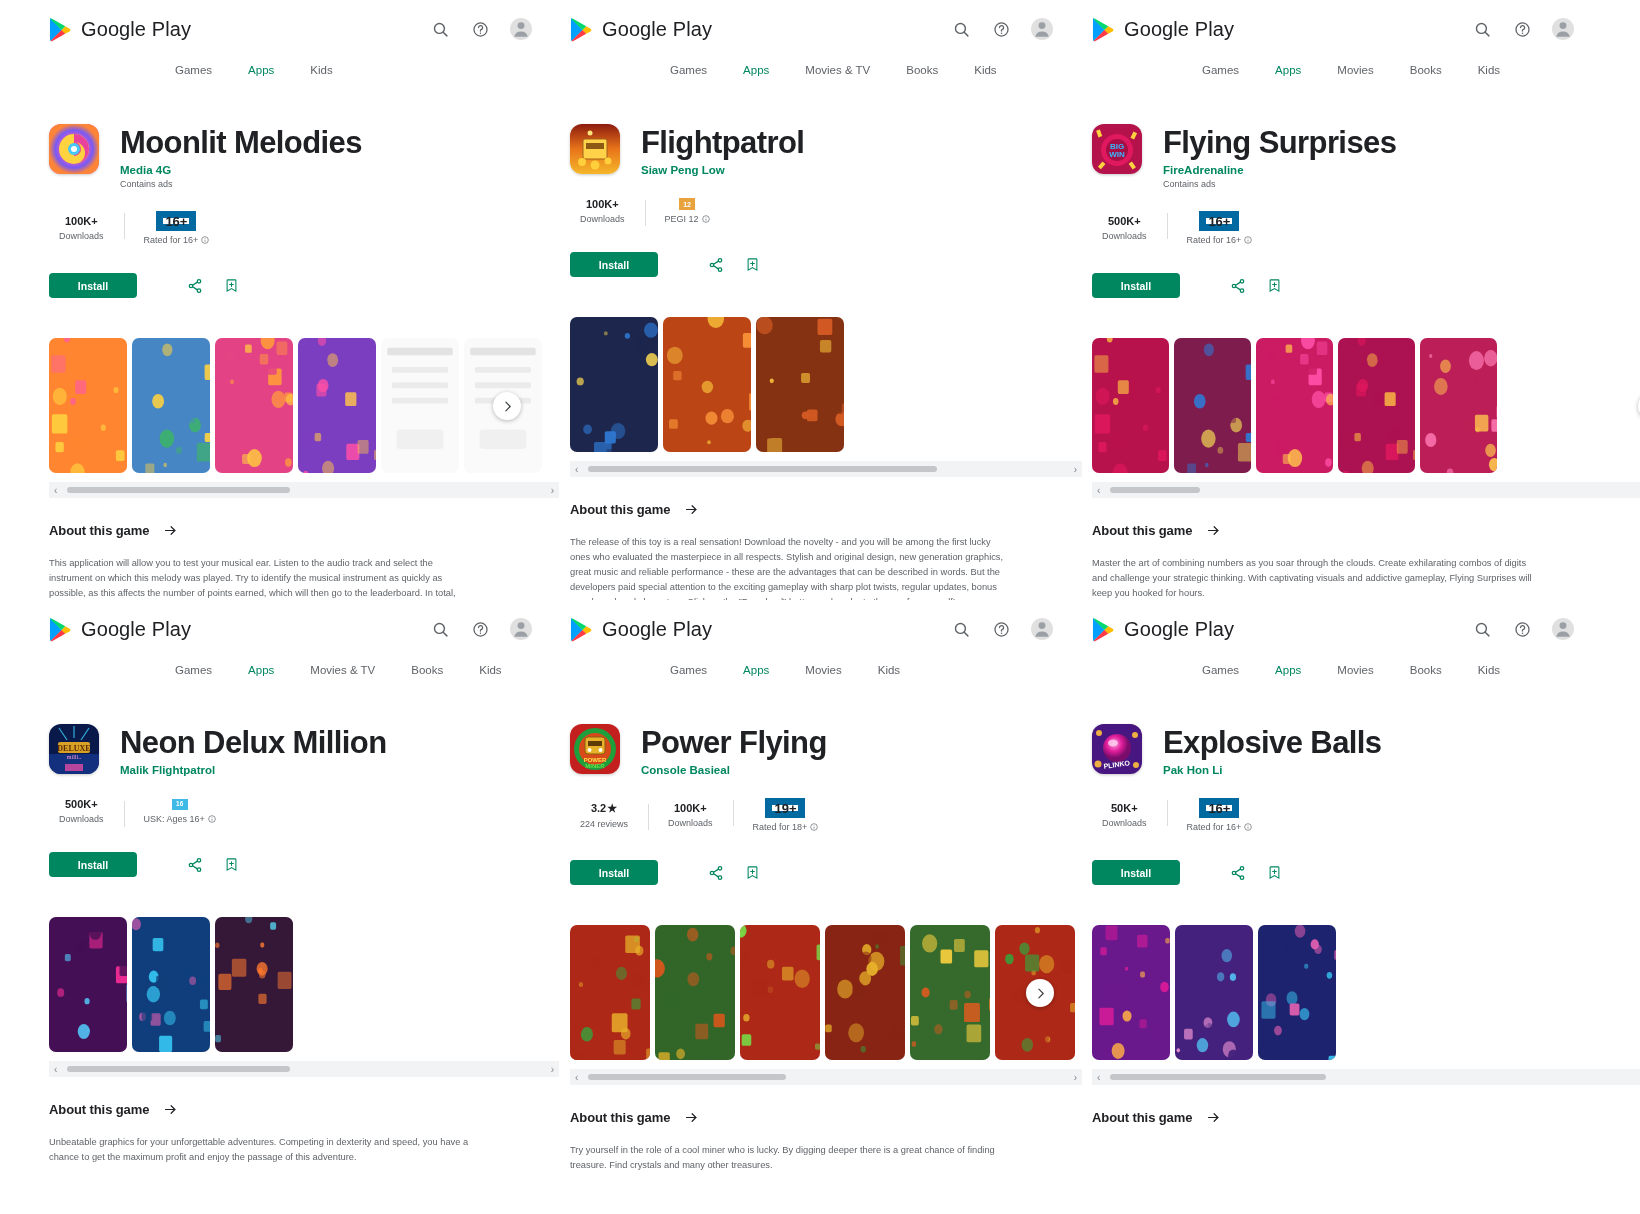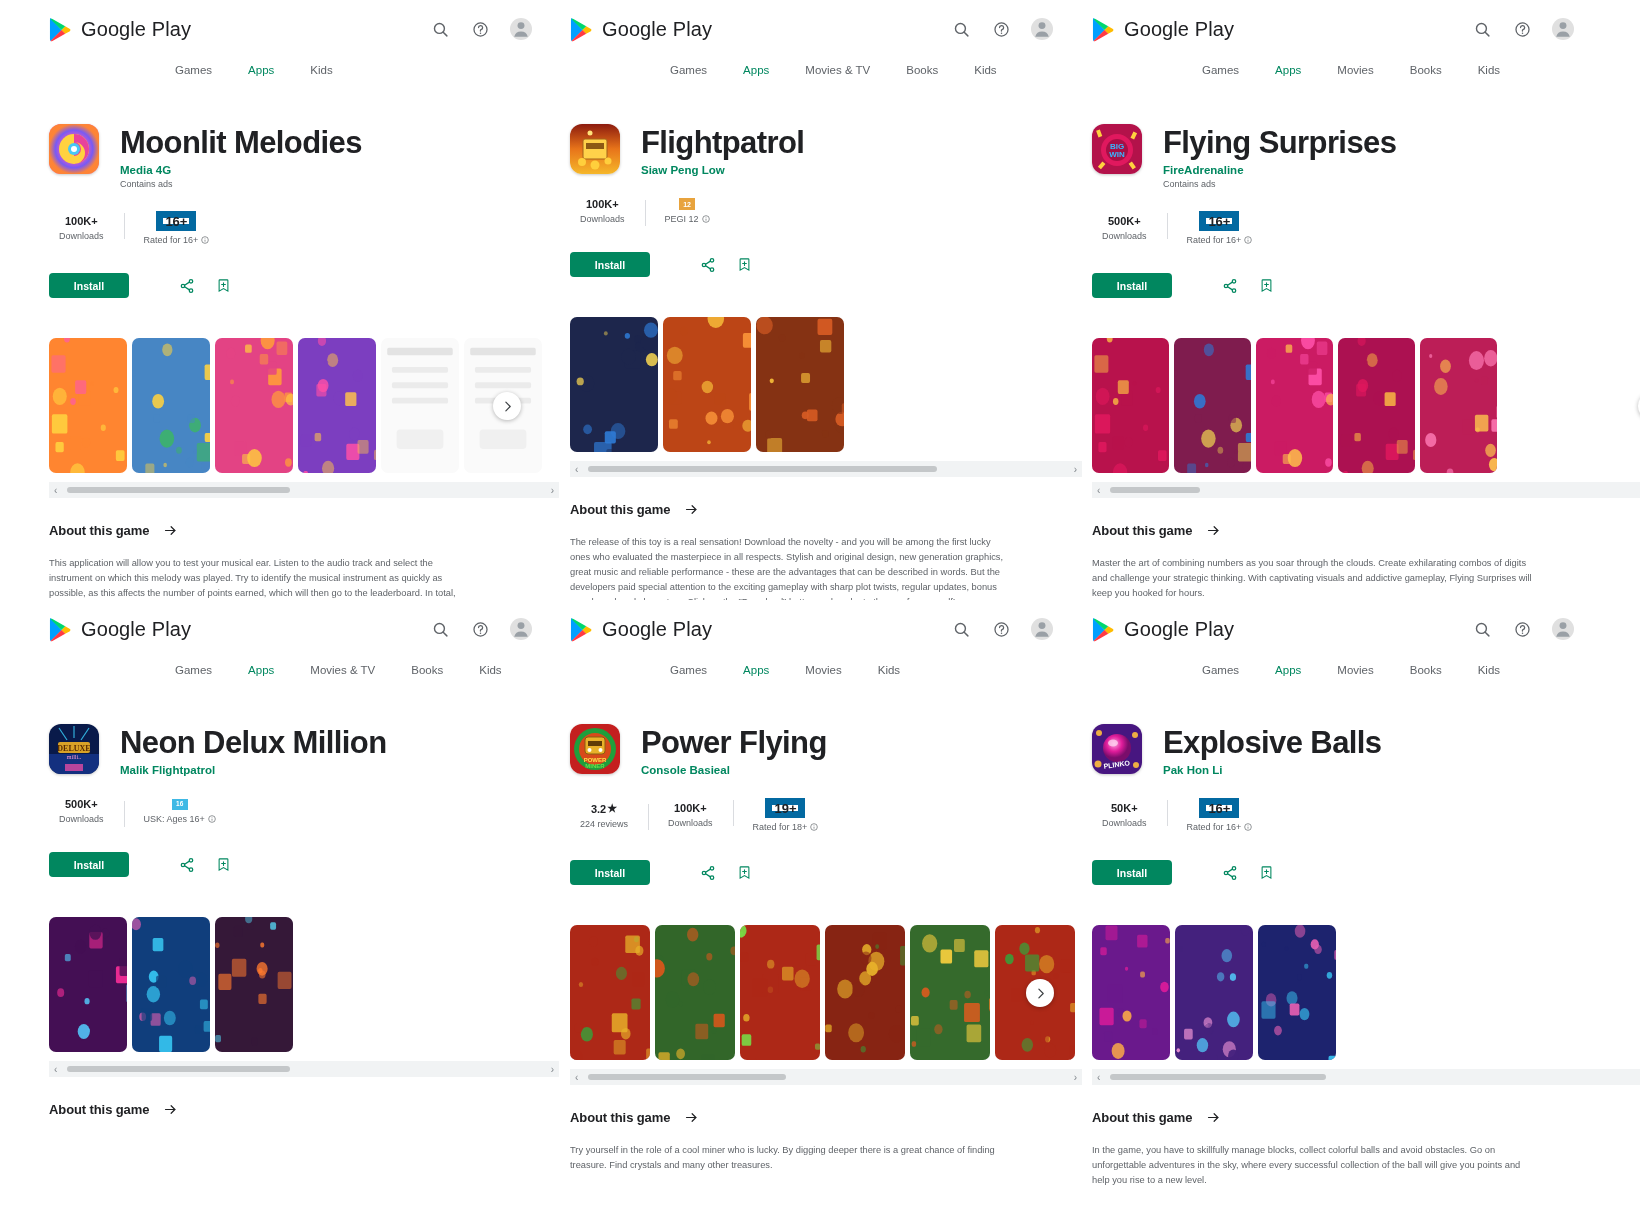--- a/index.html
+++ b/index.html
@@ -56,35 +56,35 @@
   .app-dev { font-size: 11.5px; color:#01875f; font-weight:700; margin-top: 5px; }
   .app-ads { font-size: 9px; color:#5f6368; margin-top: 3px; }
 
   
   .stats { display:flex; align-items:center; margin-top: 22px; margin-left: 2px; }
   .stat { text-align:center; padding: 0 20px; position:relative; }
   .stat:first-child { padding-left: 8px; }
   .stat + .stat::before {
     content:""; position:absolute; left:0; top: 2px; width:1px; height: 26px; background:#dadce0;
   }
-  .stat-val { font-size: 11px; font-weight: 700; color:#202124; display:flex; align-items:flex-end; justify-content:center; gap:1px; }
+  .stat-val { font-size: 11px; font-weight: 700; color:#202124; display:flex; align-items:center; justify-content:center; gap:1px; }
   .stat-lbl { font-size: 9px; color:#5f6368; margin-top: 4px; white-space:nowrap; }
   .rating-badge {
     display:inline-flex; align-items:center; justify-content:center;
     min-width: 16px; height: 20px; padding: 0 2px;
     border: 7px solid #0369a1; font-size: 13px; font-weight:700; color:#202124;
     line-height: 1;
   }
   .rating-badge.pegi { border:none; background:#e8a33d; color:#fff; width:11px; height:12px; font-size:7px; }
   .rating-badge.usk { border:none; background:#3fb9e5; color:#fff; width:13px; height:11px; font-size:6.5px; }
 
   
   .actions { display:flex; align-items:center; gap: 0; margin-top: 28px; }
   .install-btn {
-    width: 80px; height: 25px; border-radius: 4px; background:#01875f; color:#fff;
+    width: 88px; height: 25px; border-radius: 4px; background:#01875f; color:#fff;
     font-size: 10.5px; font-weight:600; border:none; display:flex; align-items:center; justify-content:center;
     cursor:pointer;
     text-align:center;
   }
   .act-icon { width: 36px; display:flex; align-items:center; justify-content:center; color:#01875f; }
   .act-icon.first { margin-left: 40px; }
   .act-icon svg { display:block; }
 
   
   .shots-wrap { margin-top: 40px; position:relative; }
@@ -981,20 +981,21 @@
 
     <div class="about-head">
       <span class="about-title">About this game</span>
       <span class="about-arrow">
           <svg width="15" height="15" viewBox="0 0 24 24" fill="none" stroke="currentColor" stroke-width="1.9" stroke-linecap="round" stroke-linejoin="round">
             <line x1="4" y1="12" x2="19" y2="12"></line>
             <polyline points="13,6 19,12 13,18"></polyline>
           </svg>
         </span>
     </div>
+    <div class="about-body">Unbeatable graphics for your unforgettable adventures. Competing in dexterity and speed, you have a chance to get the maximum profit and enjoy the passage of this adventure.</div>
   </div>
   <div class="panel p2">
     <div class="pheader">
       <div class="brand">
         <svg class="play-logo" viewBox="0 0 24 26">
       <path d="M1.6 1.1C1.2 1.5 1 2.1 1 2.9v20.2c0 .8.2 1.4.6 1.8l.1.1 11.3-11.3v-.3L1.7 1.1h-.1z" fill="#00a0ff"></path>
       <path d="M16.8 17.5 13 13.7v-.3l3.8-3.8.1.1 4.5 2.6c1.3.7 1.3 1.9 0 2.7l-4.6 2.5z" fill="#ffbc00"></path>
       <path d="M16.9 17.4 13 13.5 1.6 24.9c.4.5 1.2.5 2 0l13.3-7.5" fill="#ff3a44"></path>
       <path d="M16.9 9.6 3.6 2.1c-.8-.5-1.6-.4-2 .1L13 13.5l3.9-3.9z" fill="#00d76f"></path>
     </svg>
@@ -1449,15 +1450,14 @@
 
     <div class="about-head">
       <span class="about-title">About this game</span>
       <span class="about-arrow">
           <svg width="15" height="15" viewBox="0 0 24 24" fill="none" stroke="currentColor" stroke-width="1.9" stroke-linecap="round" stroke-linejoin="round">
             <line x1="4" y1="12" x2="19" y2="12"></line>
             <polyline points="13,6 19,12 13,18"></polyline>
           </svg>
         </span>
     </div>
-    <div class="about-body">In the game, you have to skillfully manage blocks, collect colorful balls and avoid obstacles. Go on unforgettable adventures in the sky, where every successful collection of the ball will give you points and help you rise to a new level.</div>
   </div>
   </div>
 
 </body></html>

